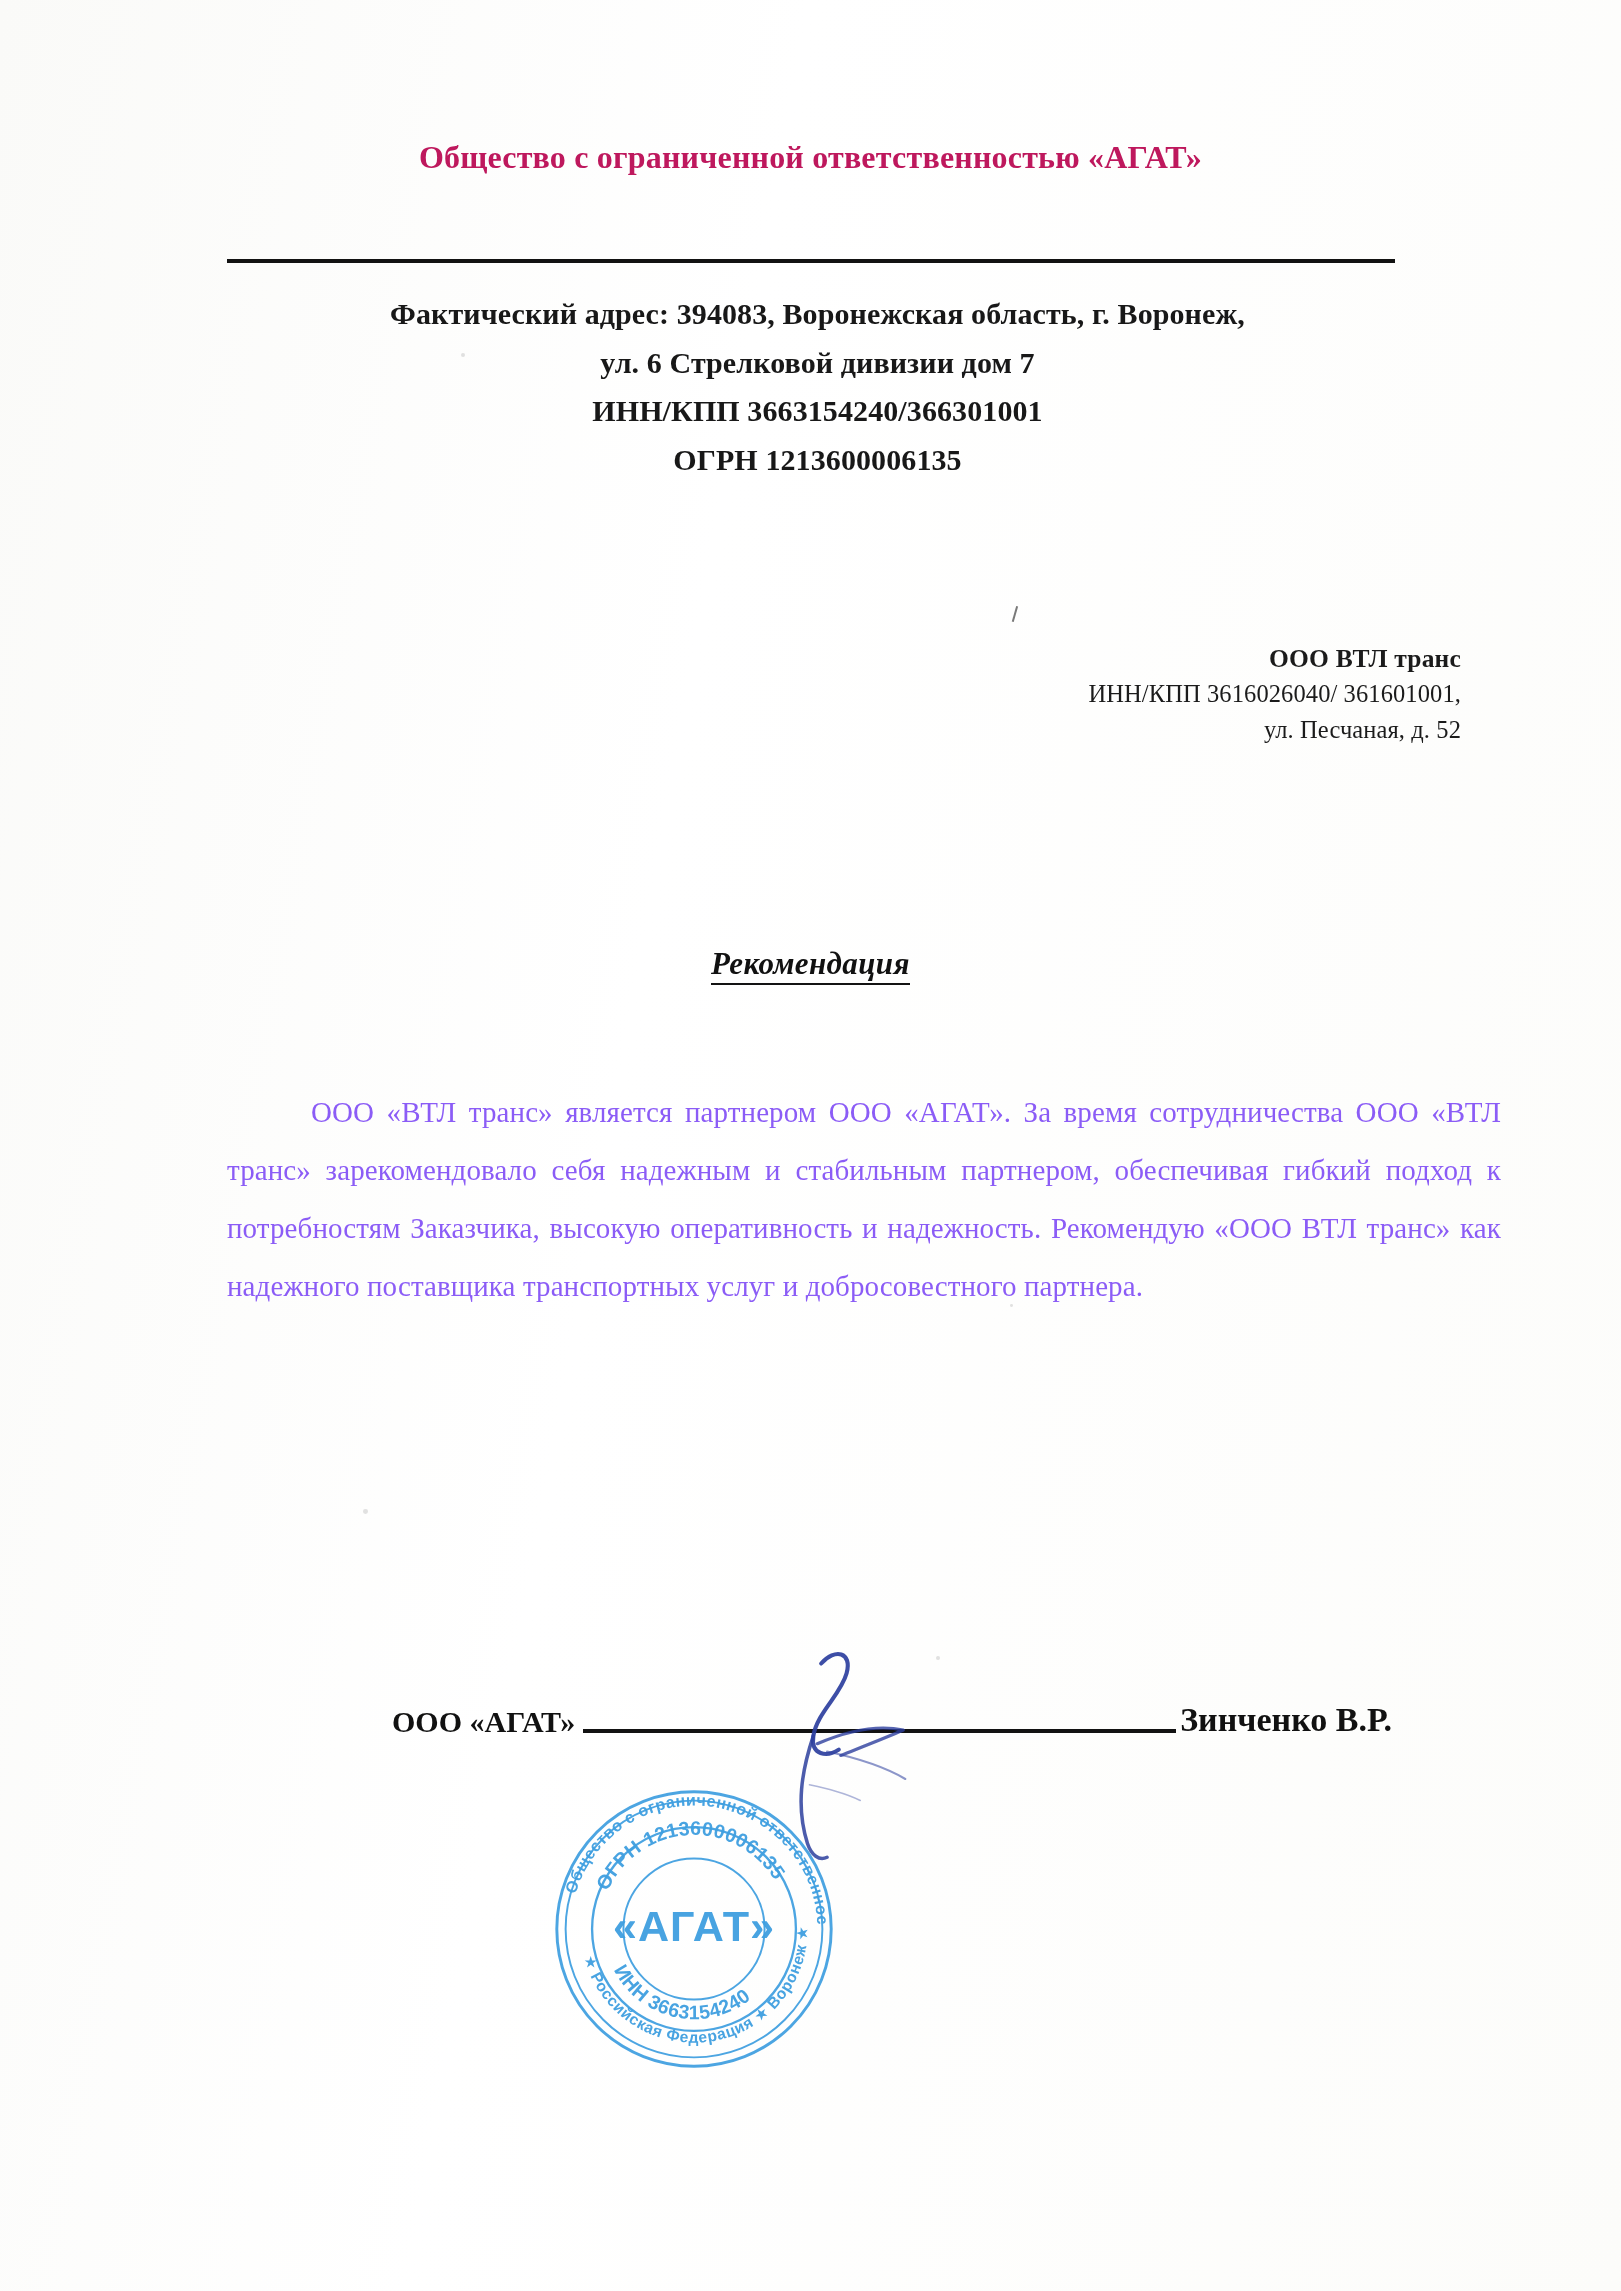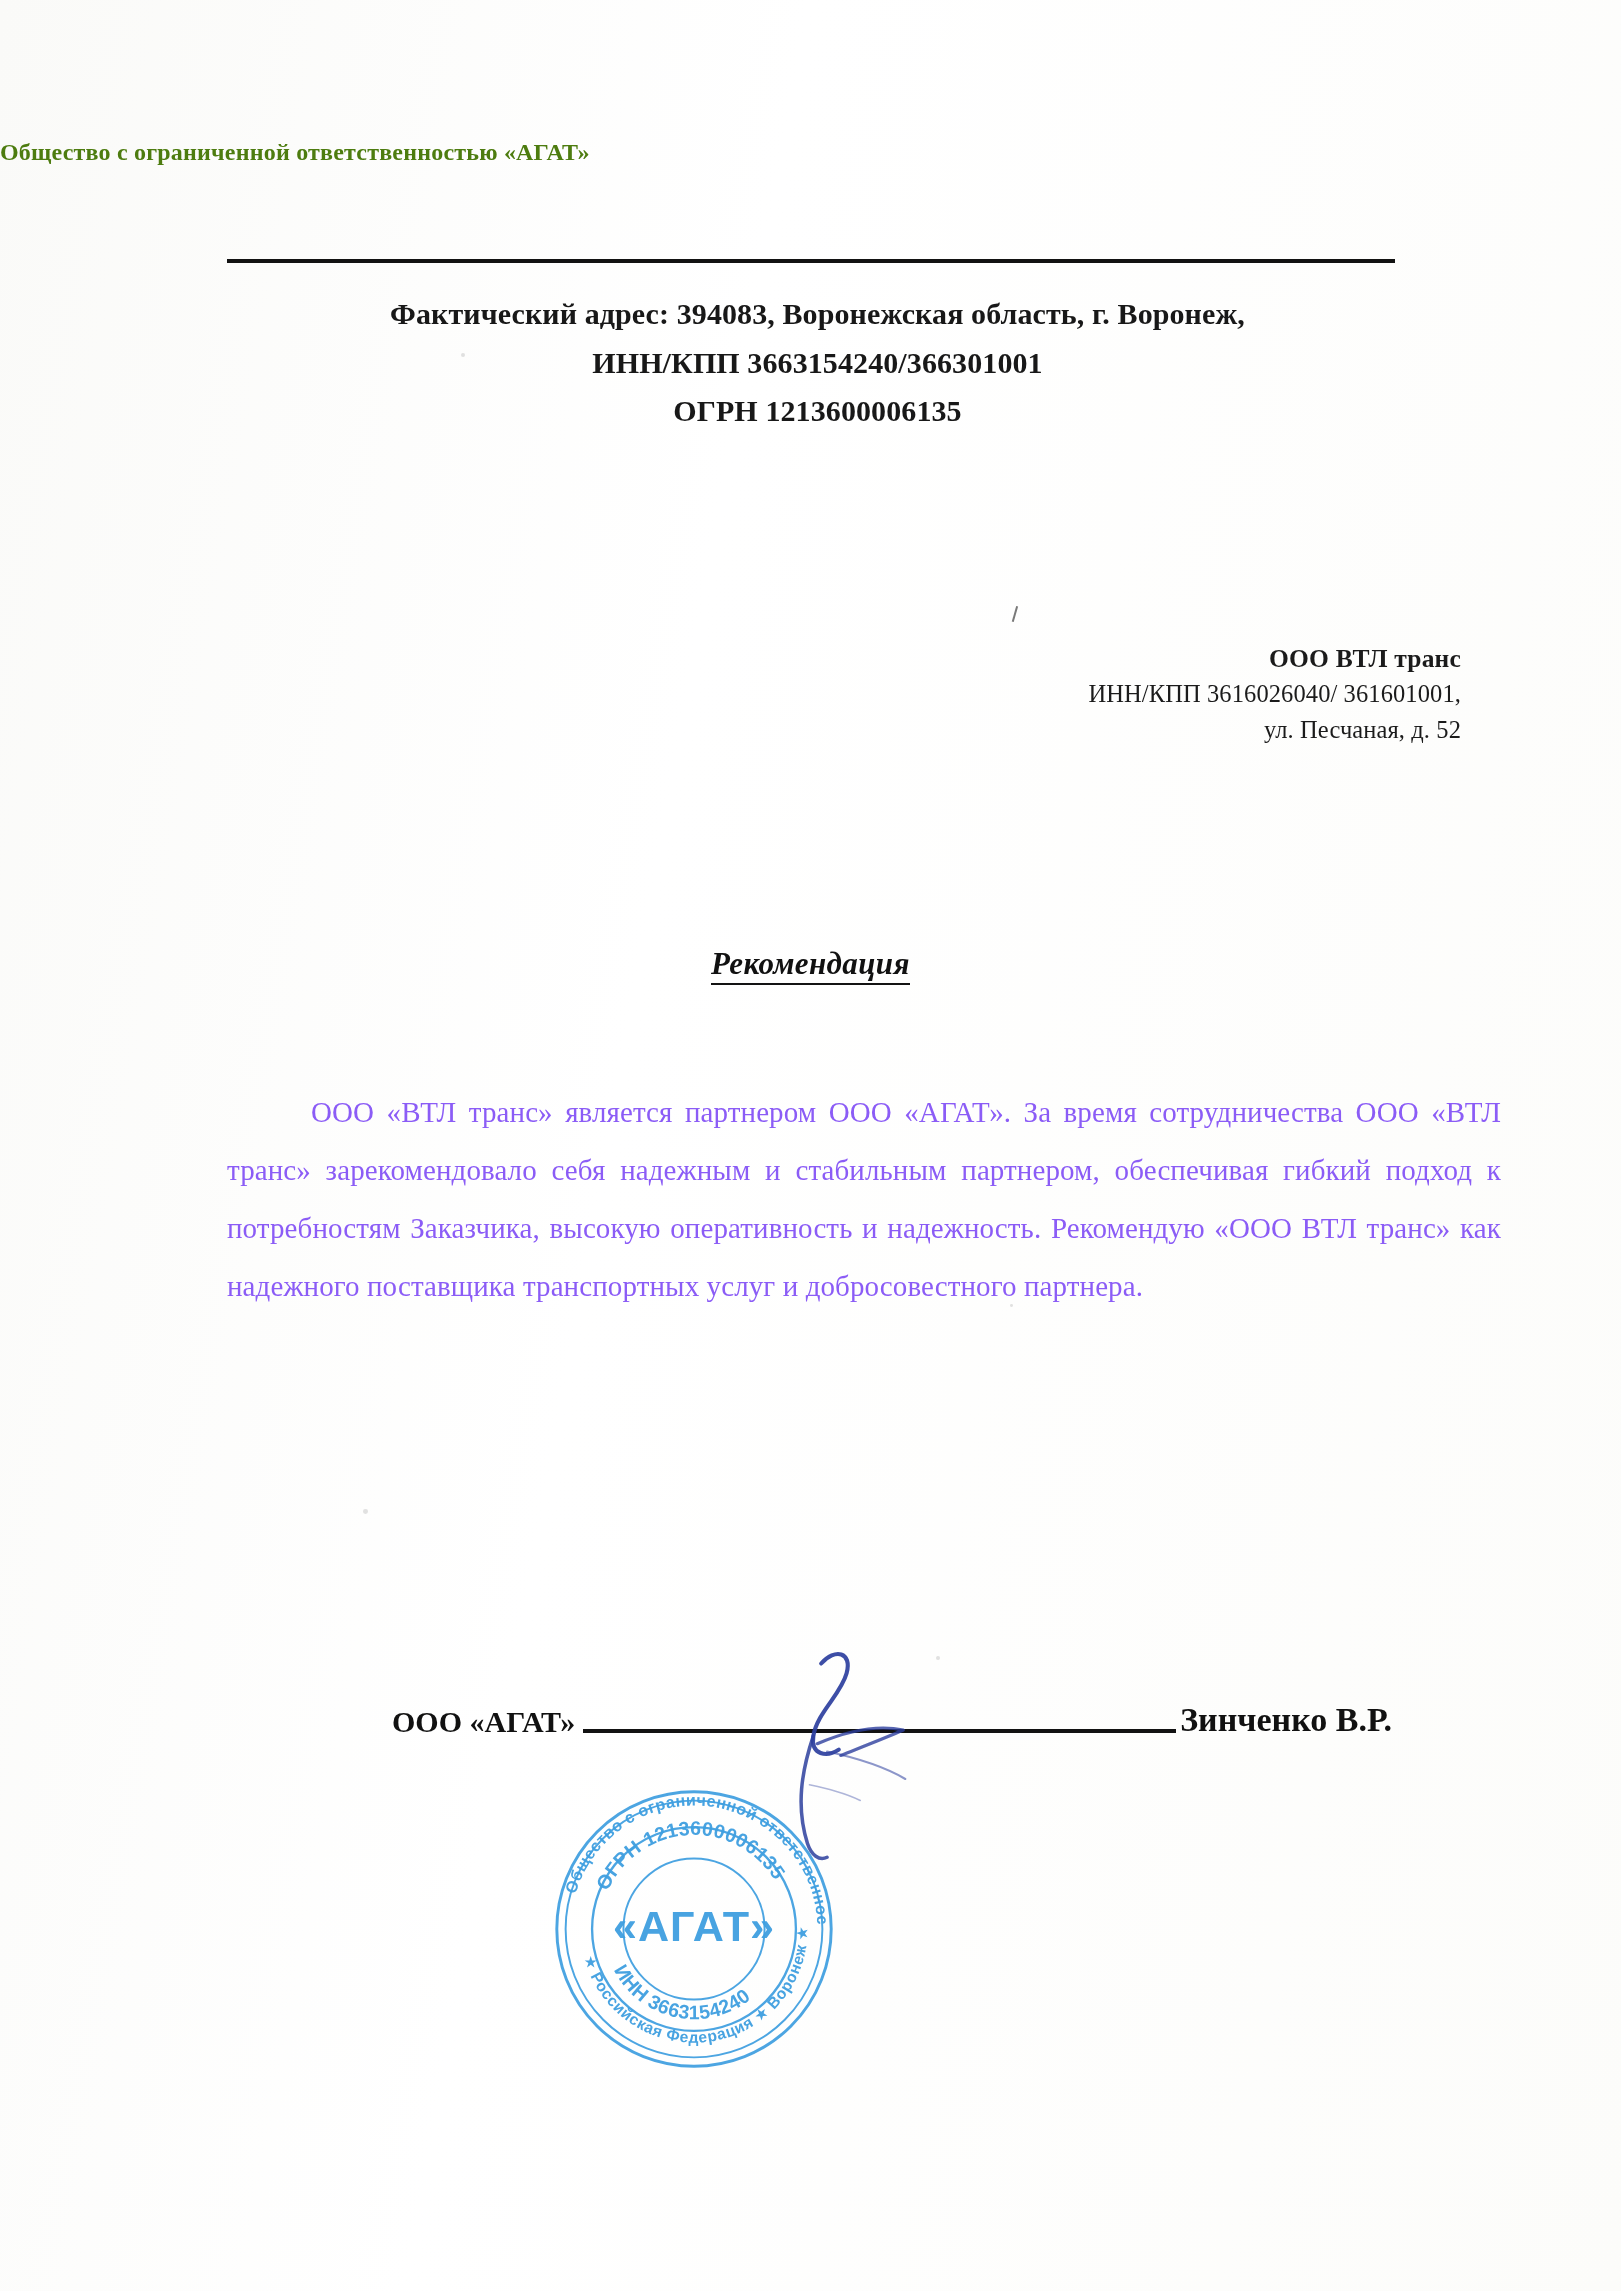--- a/index.html
+++ b/index.html
@@ -28,24 +28,25 @@
     position: absolute;
     inset: 0;
   }
 
   
   .company-title {
     position: absolute;
     top: 139px;
     left: 0;
     right: 0;
-    font-size: 24px;
+    text-align: center;
+    font-size: 32px;
     font-weight: bold;
     letter-spacing: 0.2px;
-    color: #4d7c0f;
+    color: #be185d;
   }
   .rule {
     position: absolute;
     top: 259px;
     left: 227px;
     width: 1168px;
     height: 3.9px;
     background: #121212;
   }
   .addr-block {
@@ -190,20 +191,21 @@
   <div class="paper-tint"></div>
 
   <div class="content">
 
     <div class="company-title">Общество с ограниченной ответственностью «АГАТ»</div>
 
     <div class="rule"></div>
 
     <div class="addr-block">
       <div class="addr-line">Фактический адрес: 394083, Воронежская область, г. Воронеж,</div>
+      <div class="addr-line">ул. 6 Стрелковой дивизии дом 7</div>
       <div class="addr-line">ИНН/КПП 3663154240/366301001</div>
       <div class="addr-line">ОГРН 1213600006135</div>
     </div>
 
     <div class="tick-mark"></div>
 
     <div class="recipient">
       <div class="recipient-name">ООО ВТЛ транс</div>
       <div class="recipient-line">ИНН/КПП 3616026040/ 361601001,</div>
       <div class="recipient-line">ул. Песчаная, д. 52</div>

